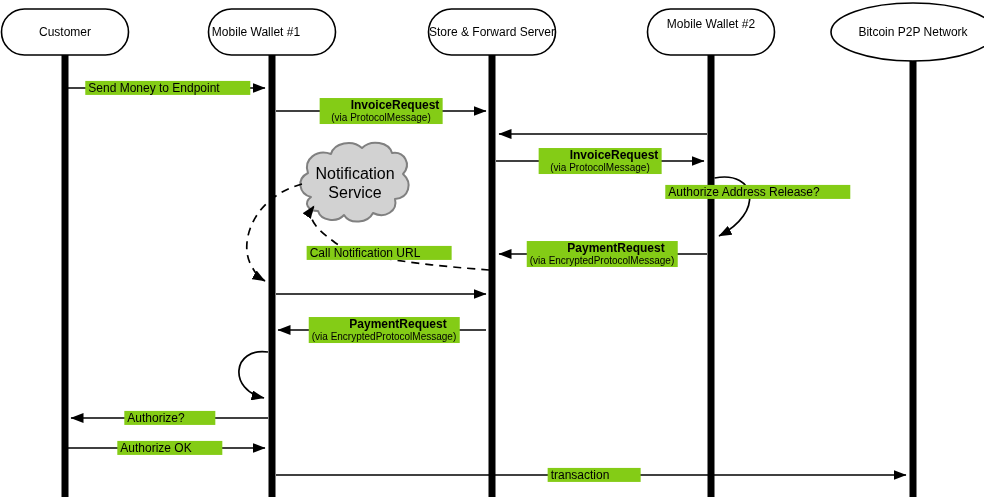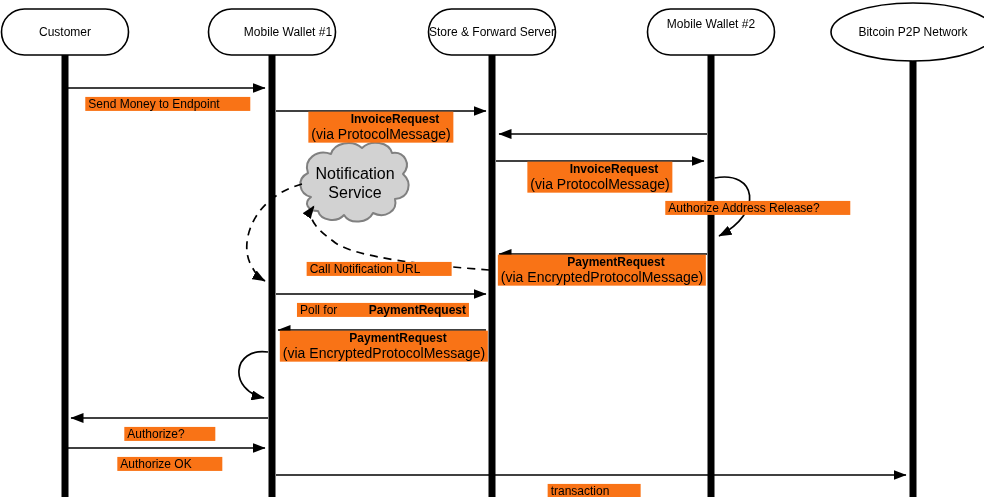--- a/index.html
+++ b/index.html
@@ -1,23 +1,23 @@
 <!DOCTYPE html>
 <html><head>
 <meta charset="utf-8">
 <style>
   html,body{margin:0;padding:0;background:#ffffff;}
   .stage{position:relative;width:984px;height:497px;background:#ffffff;
          font-family:"Liberation Sans",sans-serif;color:#000;overflow:hidden;}
   .stage svg{position:absolute;left:0;top:0;}
   .lbl{position:absolute;transform:translate(-50%,-50%);white-space:nowrap;
        text-align:center;font-size:12px;line-height:1.18;color:#000;}
-  .msg{background:#f97316;padding:0 3px;margin-top:16px;}
+  .msg{background:#84cc16;padding:0 3px;}
   .b{font-weight:700;padding-left:28px;}
-  .sub{font-size:14px;}
+  .sub{font-size:10px;}
   .sub:empty{display:none;}
   .actor{font-size:12px;}
   .cloudlbl{font-size:16px;}
 </style>
 </head>
 <body>
 
 <div class="stage">
   <svg width="1000" height="497" viewBox="0 0 1000 497">
     <defs>
@@ -60,21 +60,21 @@
     <g fill="#ffffff" stroke="#000" stroke-width="1.6">
       <rect x="1.5" y="9" width="127" height="46" rx="23"></rect>
       <rect x="208.5" y="9" width="127" height="46" rx="23"></rect>
       <rect x="428.5" y="9" width="127" height="46" rx="23"></rect>
       <rect x="647.5" y="9" width="127" height="46" rx="23"></rect>
       <ellipse cx="913" cy="32" rx="82" ry="29"></ellipse>
     </g>
   </svg>
 
   <div class="lbl actor" style="left:65px;top:32px">Customer</div>
-  <div class="lbl actor" style="left:288px;top:32px">Mobile Wallet #1</div>
+  <div class="lbl actor" style="left:256px;top:32px">Mobile Wallet #1</div>
   <div class="lbl actor" style="left:492px;top:32px">Store &amp; Forward Server</div>
   <div class="lbl actor" style="left:711px;top:24px">Mobile Wallet #2</div>
   <div class="lbl actor" style="left:913px;top:32px">Bitcoin P2P Network</div>
 
   <div class="lbl cloudlbl" style="left:355px;top:184px">
     <div>Notification</div>
     <div>Service</div>
   </div>
 
   <div class="lbl msg" style="left:168px;top:88px">
@@ -94,24 +94,20 @@
 
   </div>
   <div class="lbl msg" style="left:602px;top:254px">
     <div class="main"><span></span><span class="b">PaymentRequest</span></div>
     <div class="sub">(via EncryptedProtocolMessage)</div>
   </div>
   <div class="lbl msg" style="left:379px;top:253px">
     <div class="main"><span>Call Notification URL</span><span class="b"></span></div>
 
   </div>
-  <div class="lbl msg" style="left:383px;top:294px">
-    <div class="main"><span>Poll for </span><span class="b">PaymentRequest</span></div>
-
-  </div>
   <div class="lbl msg" style="left:384px;top:330px">
     <div class="main"><span></span><span class="b">PaymentRequest</span></div>
     <div class="sub">(via EncryptedProtocolMessage)</div>
   </div>
   <div class="lbl msg" style="left:170px;top:418px">
     <div class="main"><span>Authorize?</span><span class="b"></span></div>
 
   </div>
   <div class="lbl msg" style="left:170px;top:448px">
     <div class="main"><span>Authorize OK</span><span class="b"></span></div>

